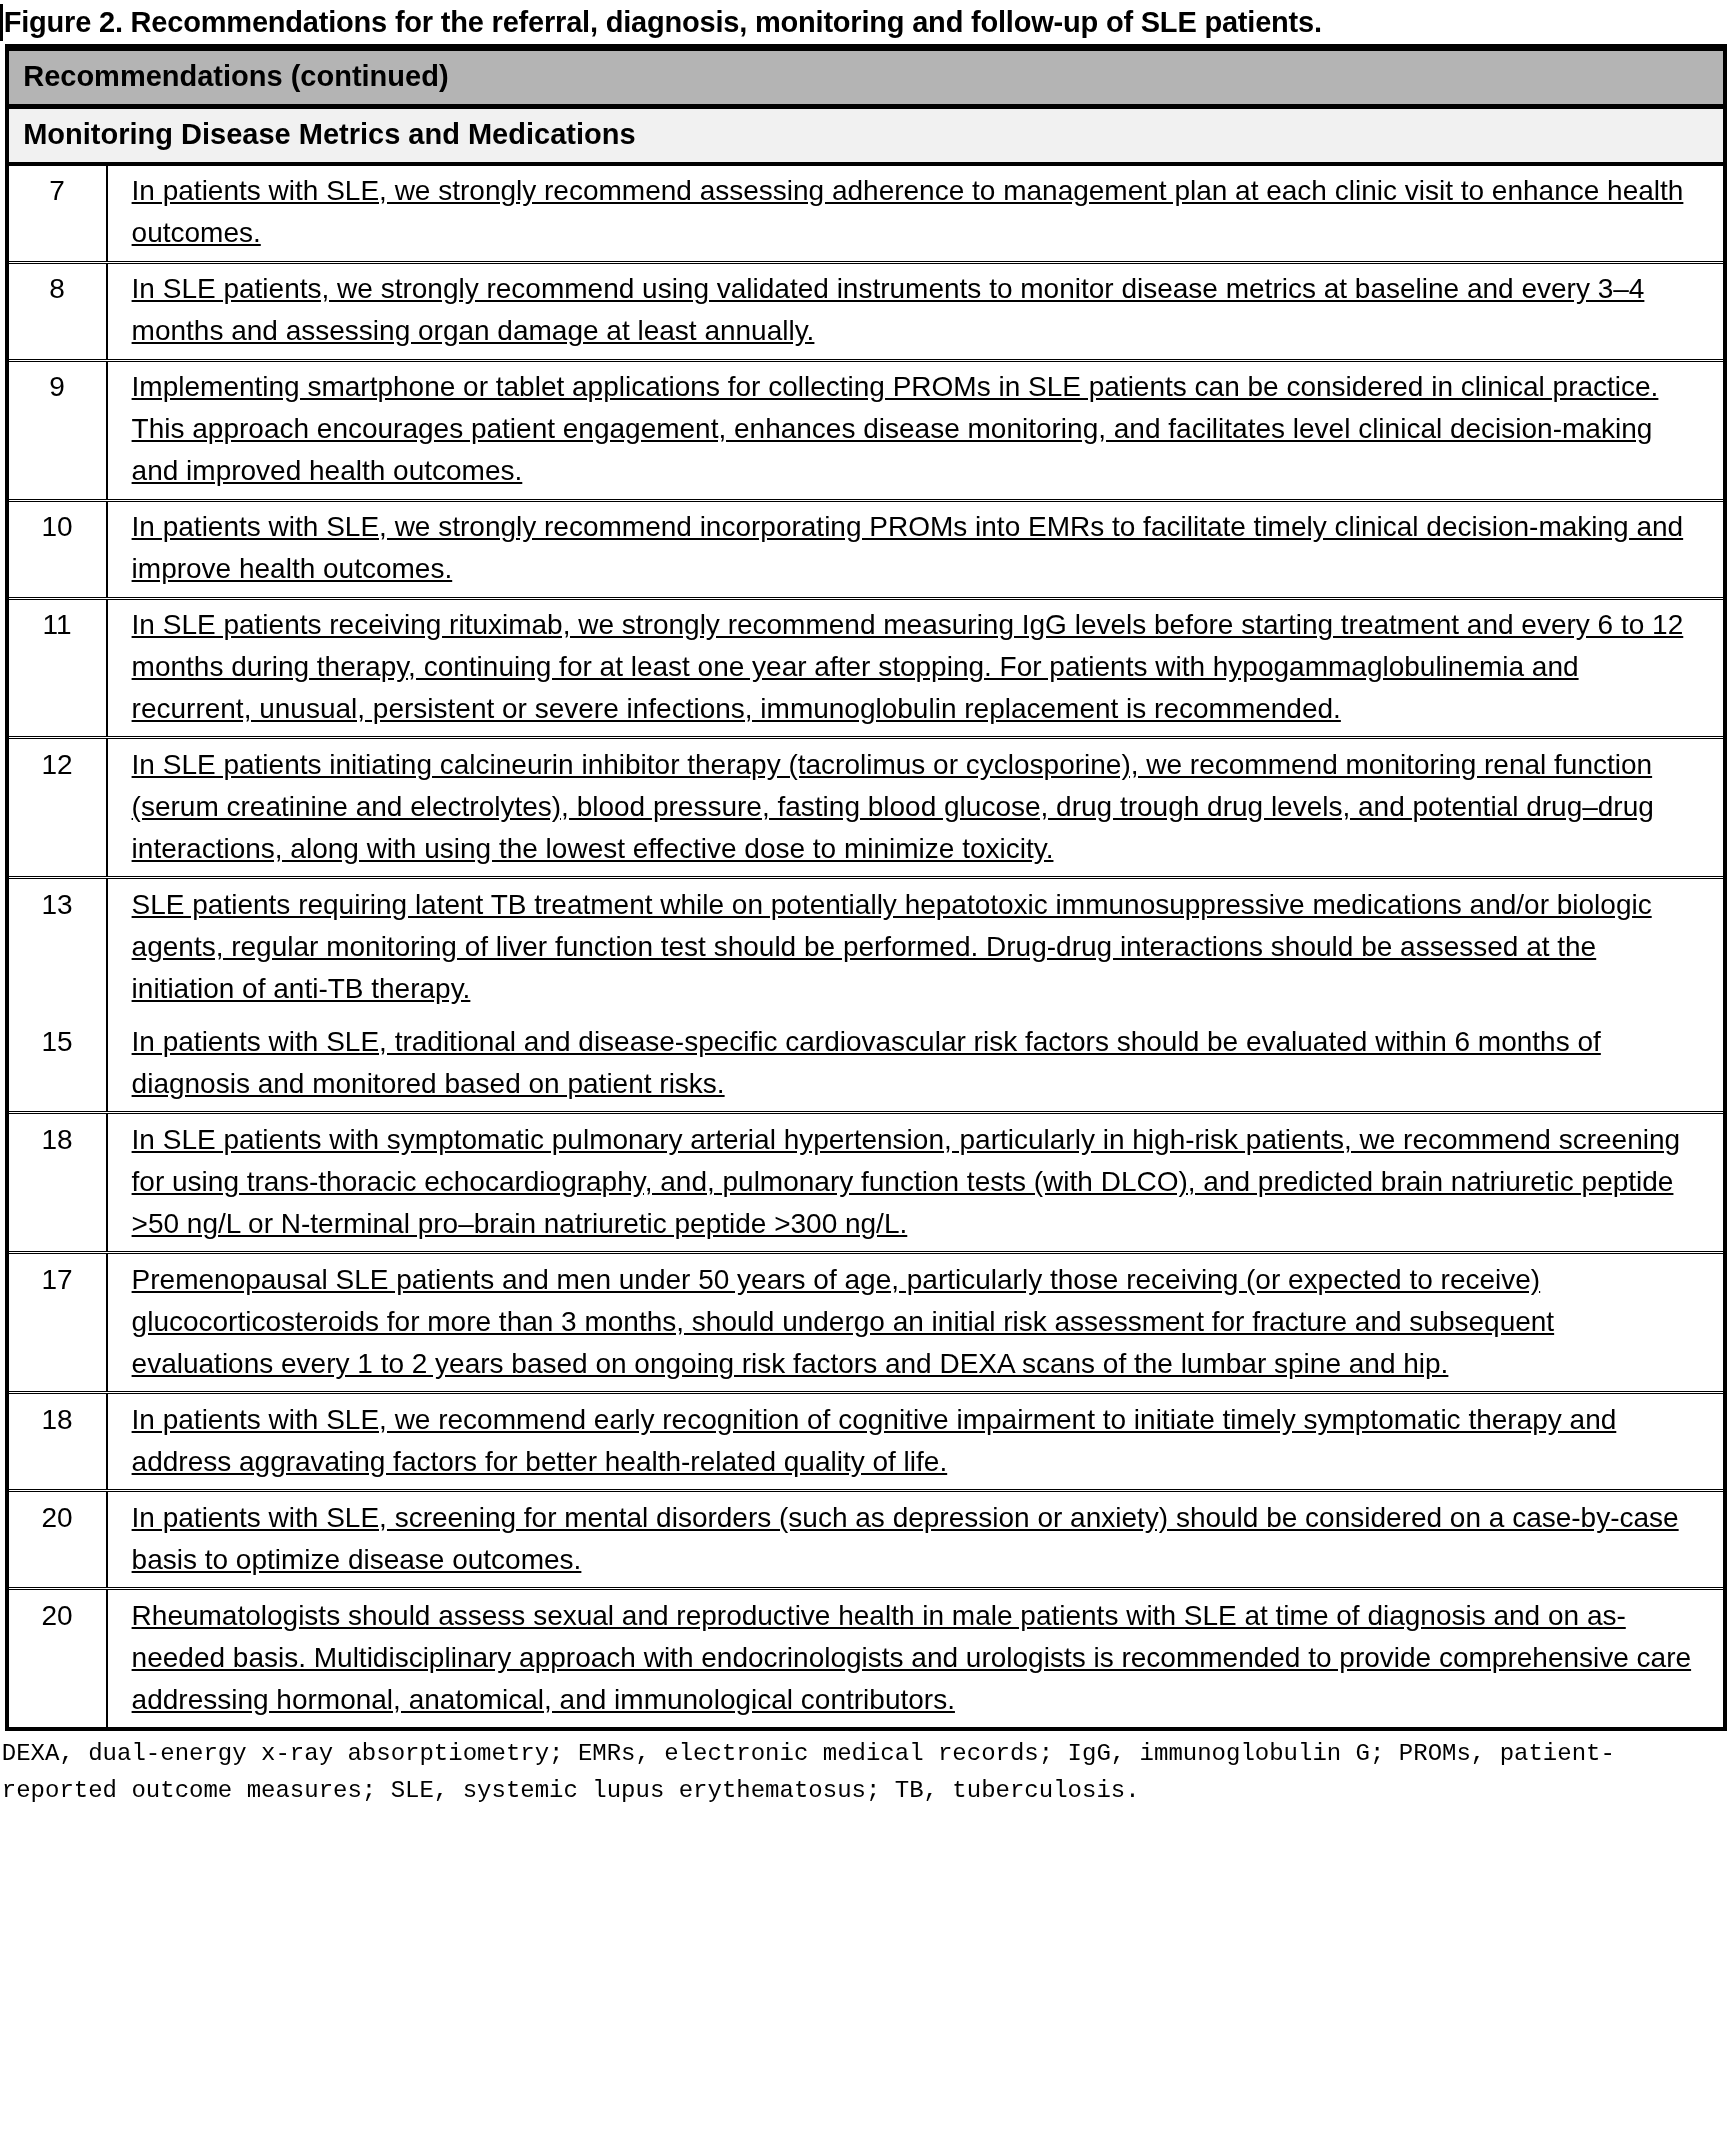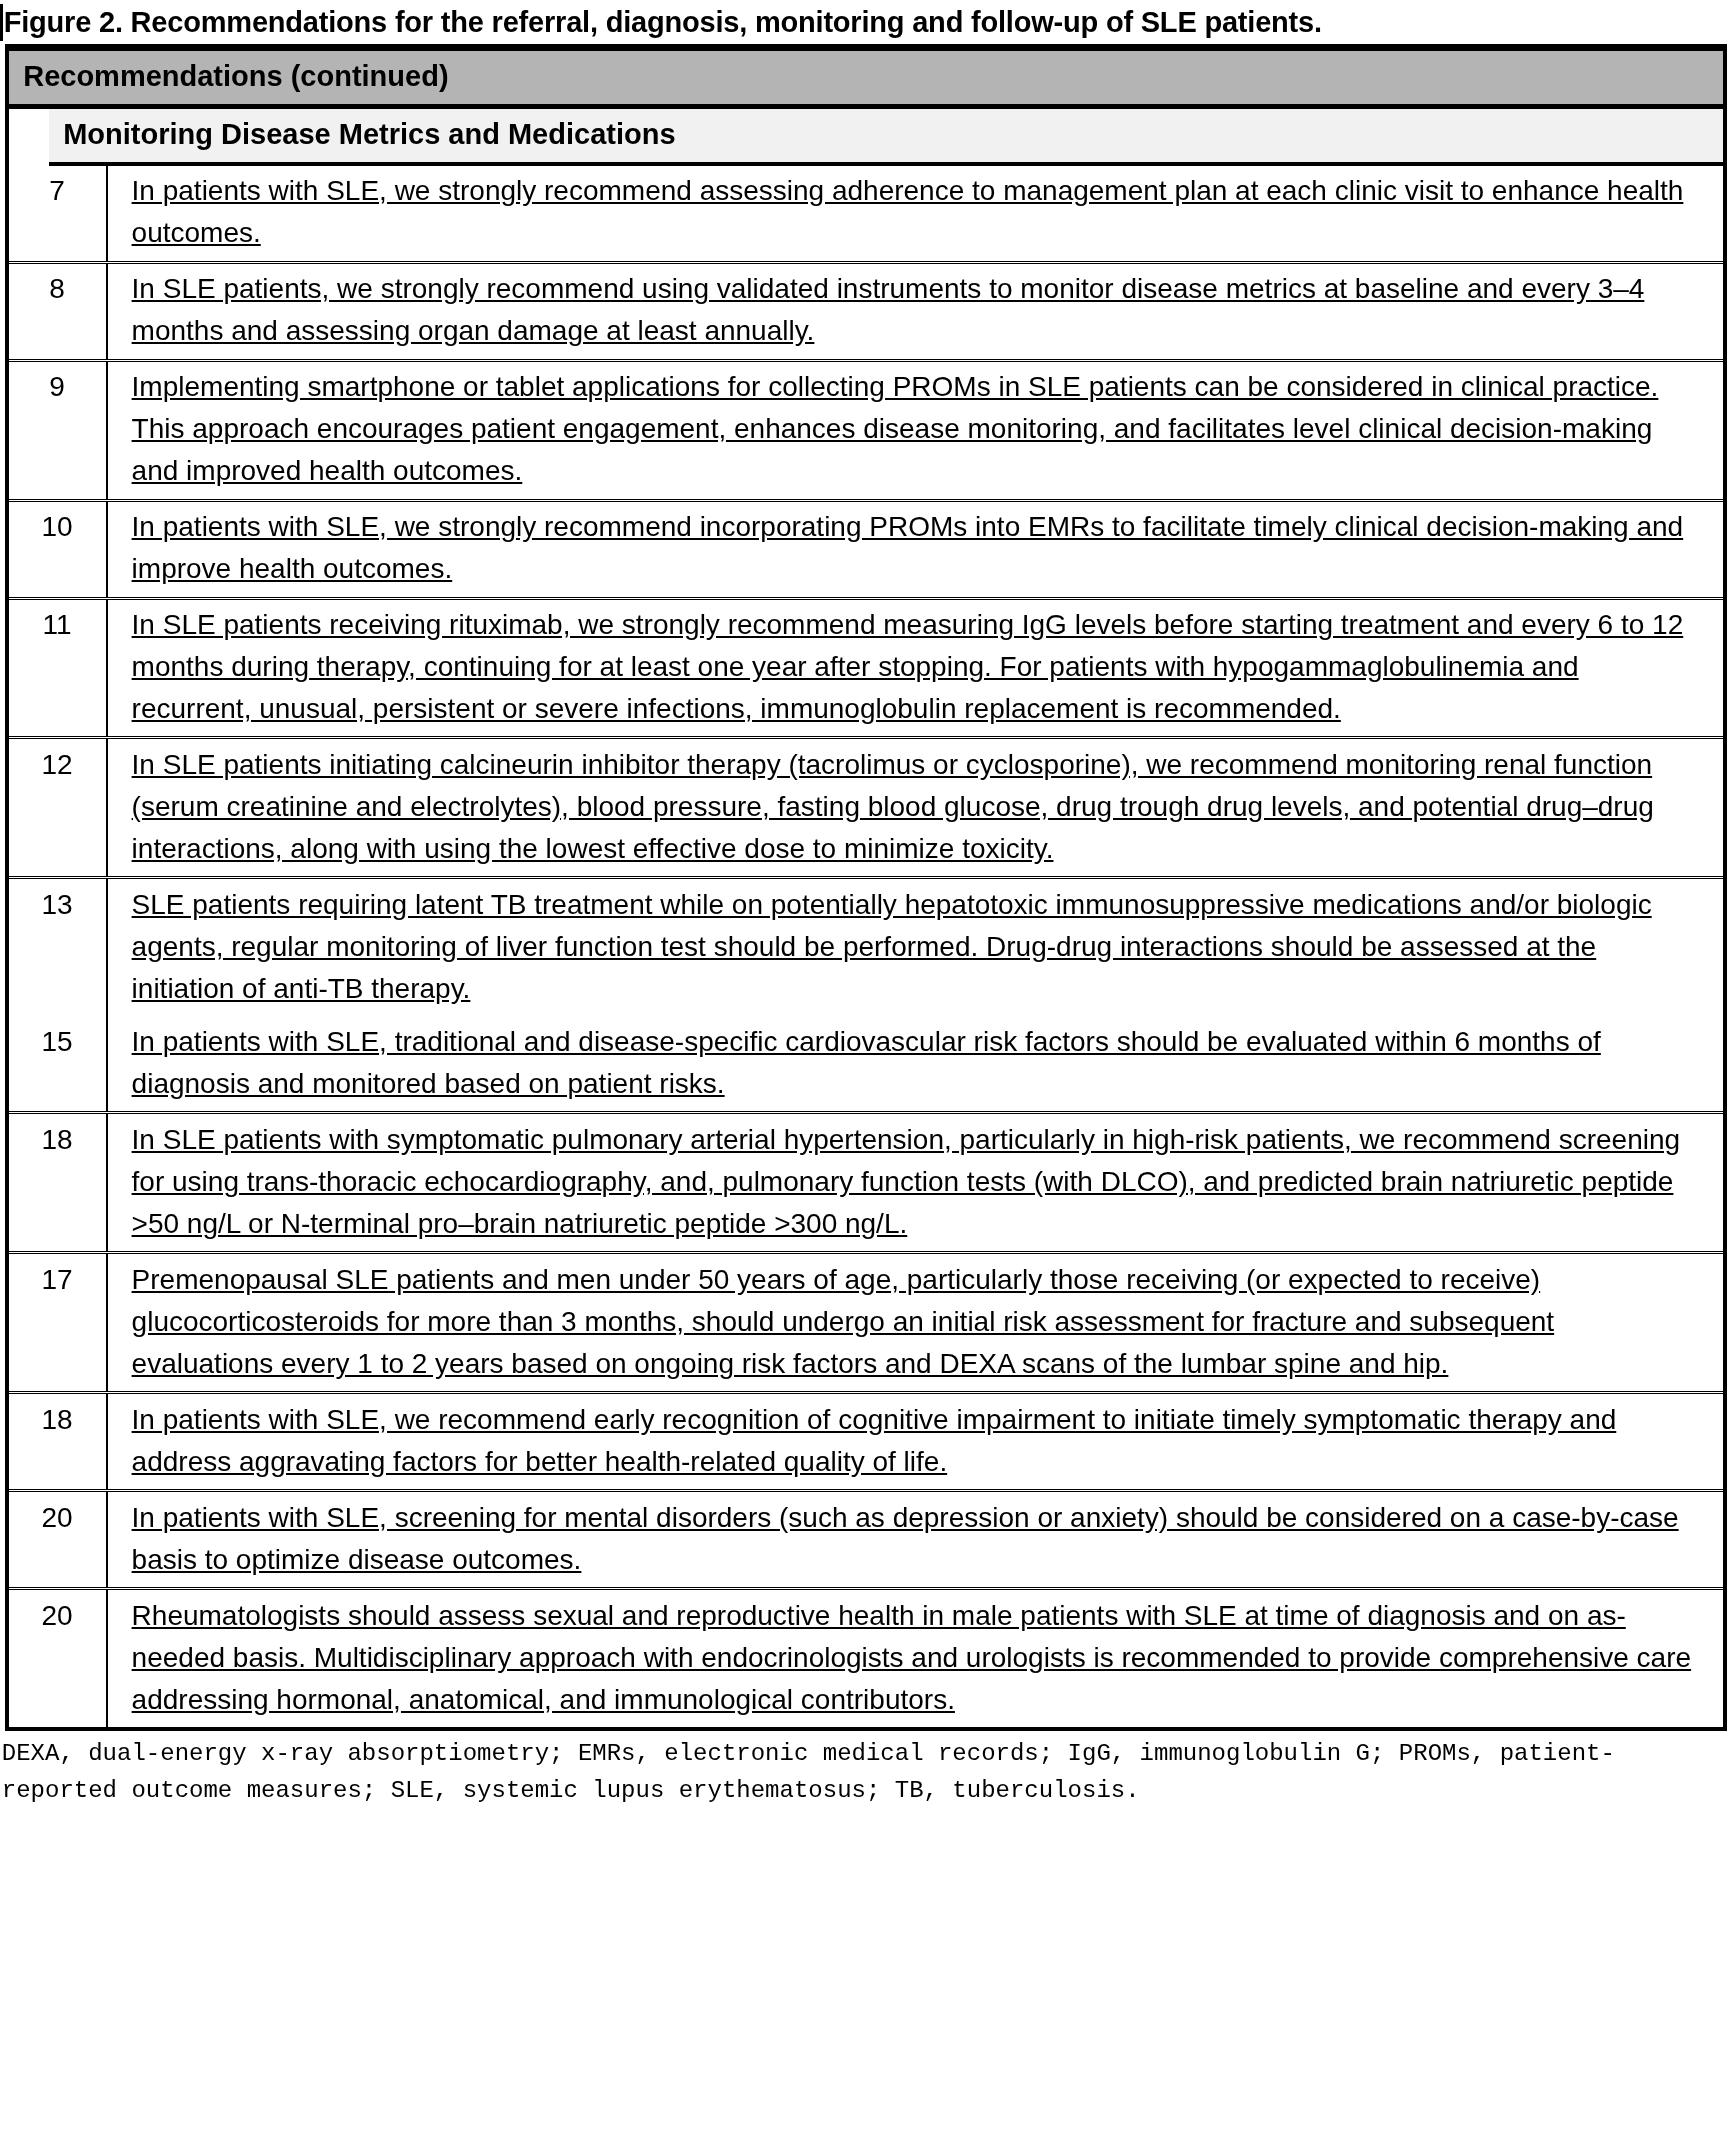--- a/index.html
+++ b/index.html
@@ -42,21 +42,20 @@
     padding:4.6px 14.6px 6.4px 14.6px;
     border-bottom:5.5px solid var(--border-color);
   }
   .section-heading{
     background:var(--section-bg);
     font-weight:700;
     font-size:29px;
     line-height:42px;
     padding:4.6px 14.6px 6.4px 14.6px;
     border-bottom:4.6px solid var(--border-color);
-    margin-left:40px;
   }
   .section + .section .section-heading{
     border-top:4.6px solid var(--border-color);
   }
   .rec-row{display:flex;background:#fff;}
   .rec-row + .rec-row{border-top:3.7px double var(--border-color);}
   .rec-num{
     flex:0 0 99px;
     border-right:2.7px solid var(--border-color);
     text-align:center;

